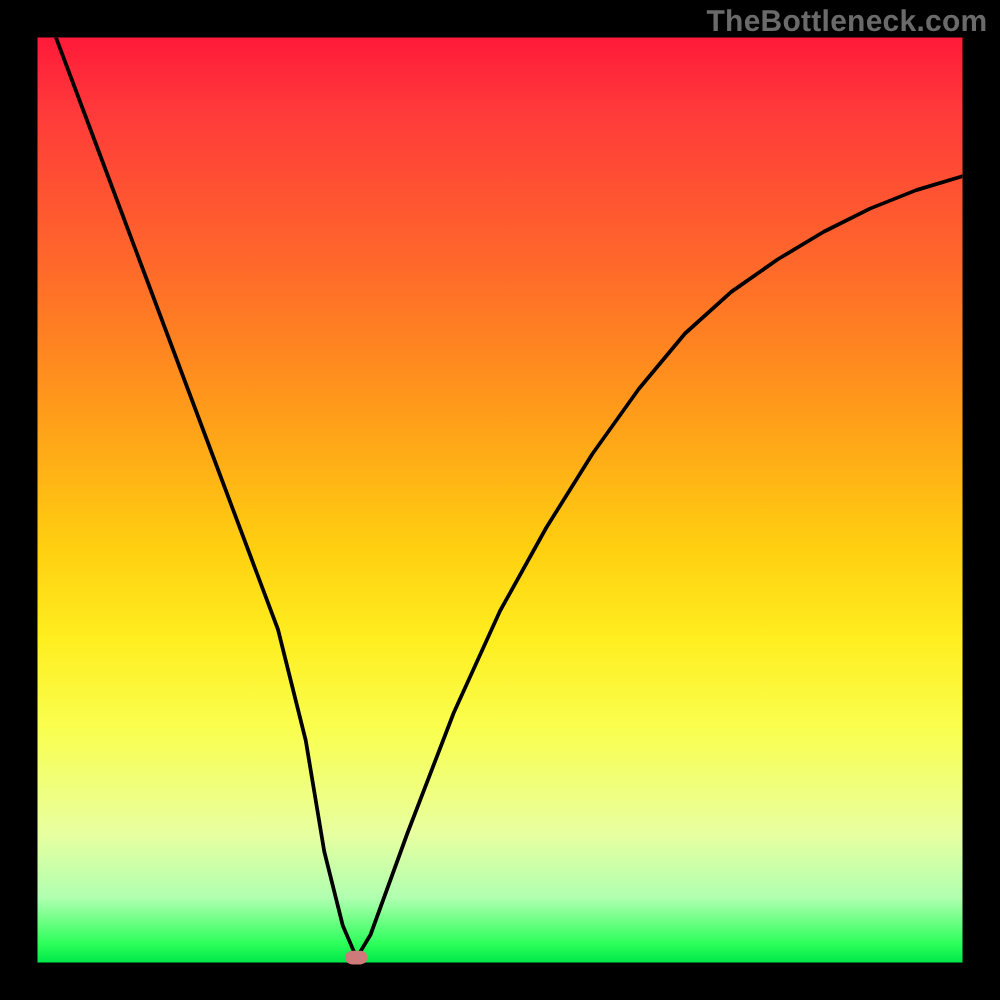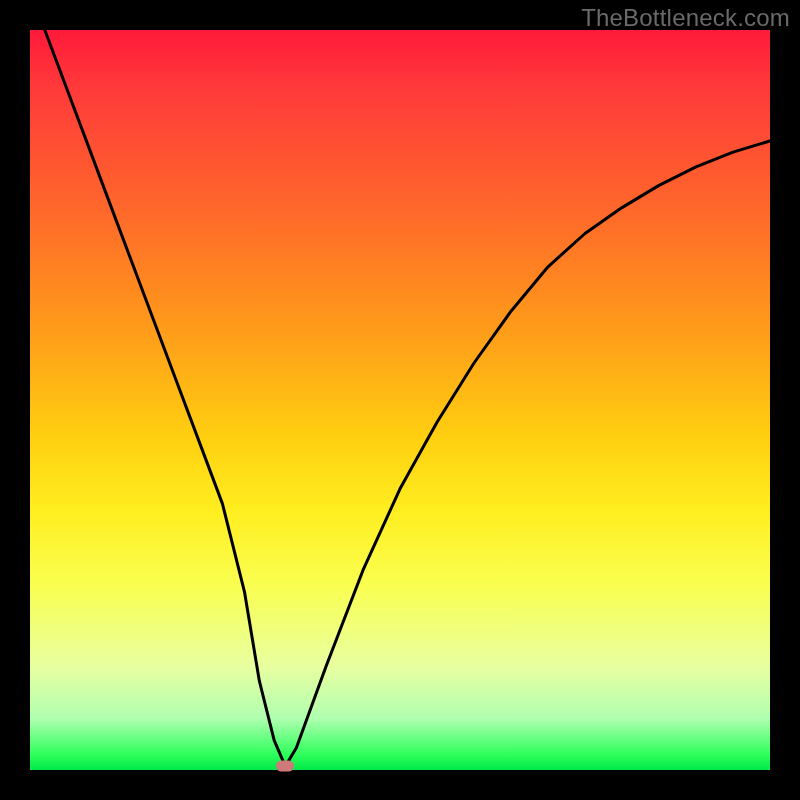--- a/index.html
+++ b/index.html
@@ -9,21 +9,21 @@
     width: 800px;
     height: 800px;
     background: #000;
   }
   .watermark {
     position: absolute;
     top: 4px;
     right: 10px;
     font-family: Arial, Helvetica, sans-serif;
     font-size: 24px;
-    font-weight: 400;
+    font-weight: 700;
     color: #6a6a6a;
     letter-spacing: 0.2px;
     z-index: 3;
     margin-left: 46px;
   }
   .plot {
     position: absolute;
     left: 30px;
     top: 30px;
     width: 740px;

